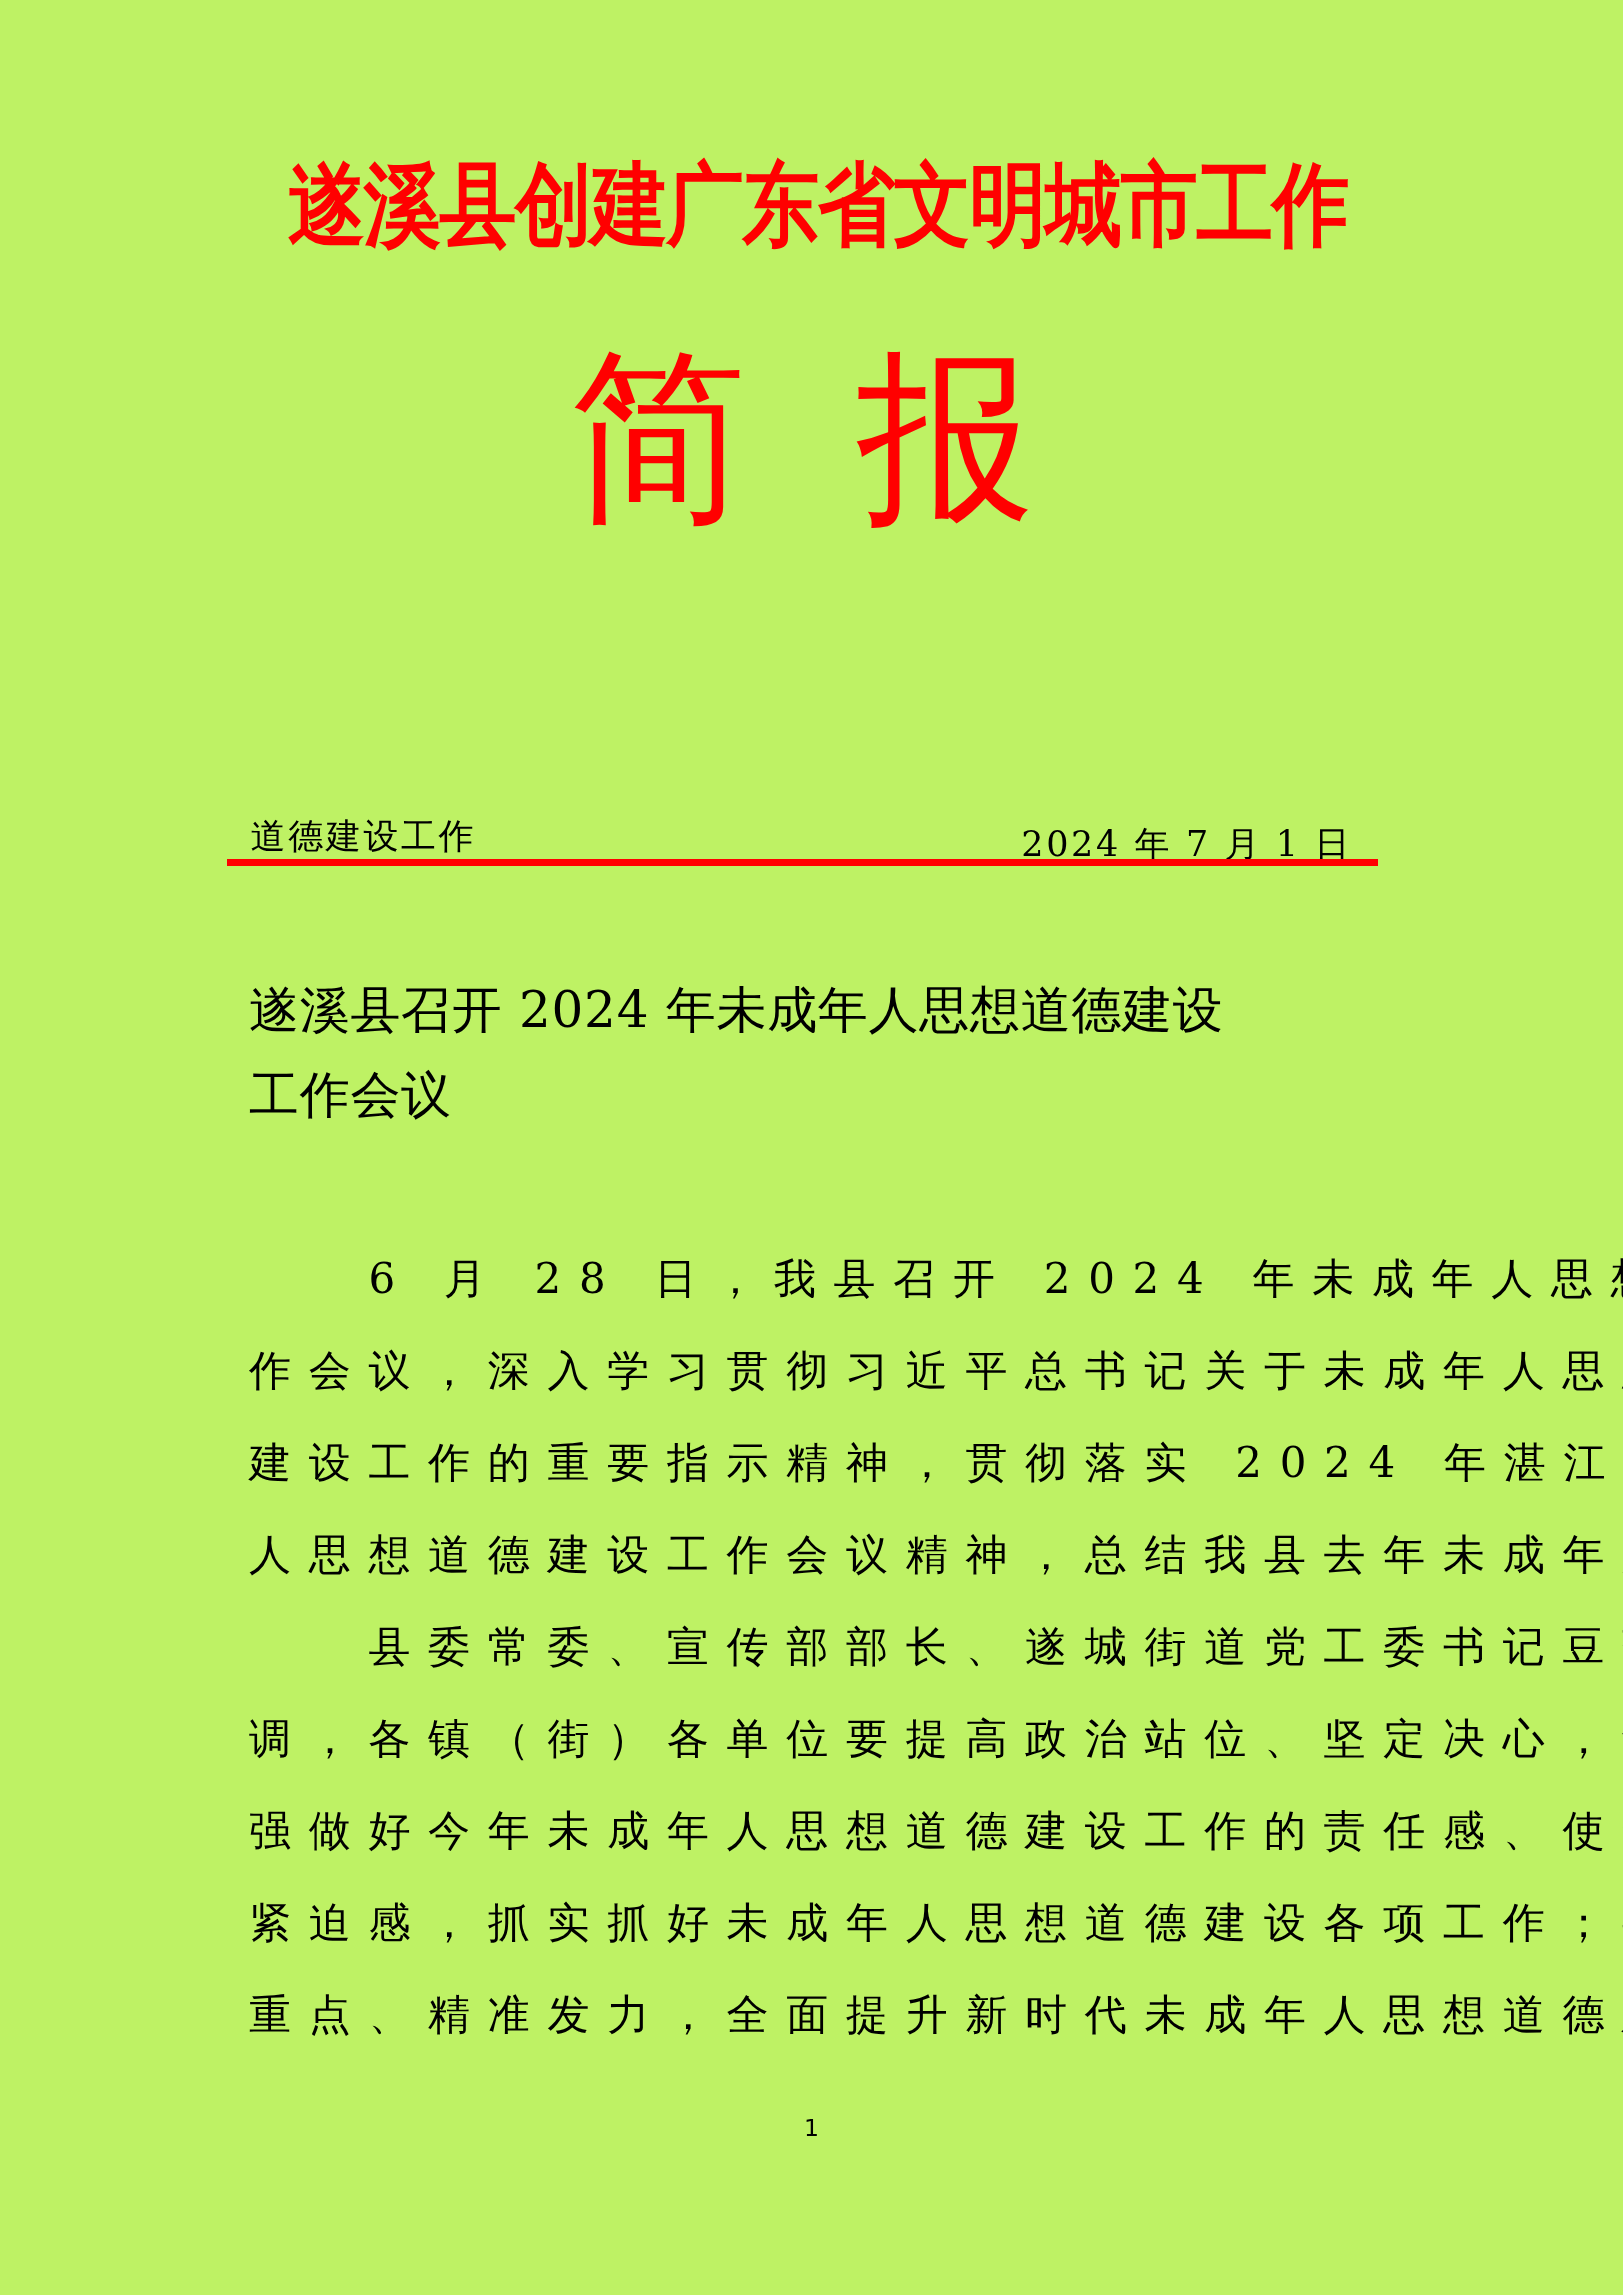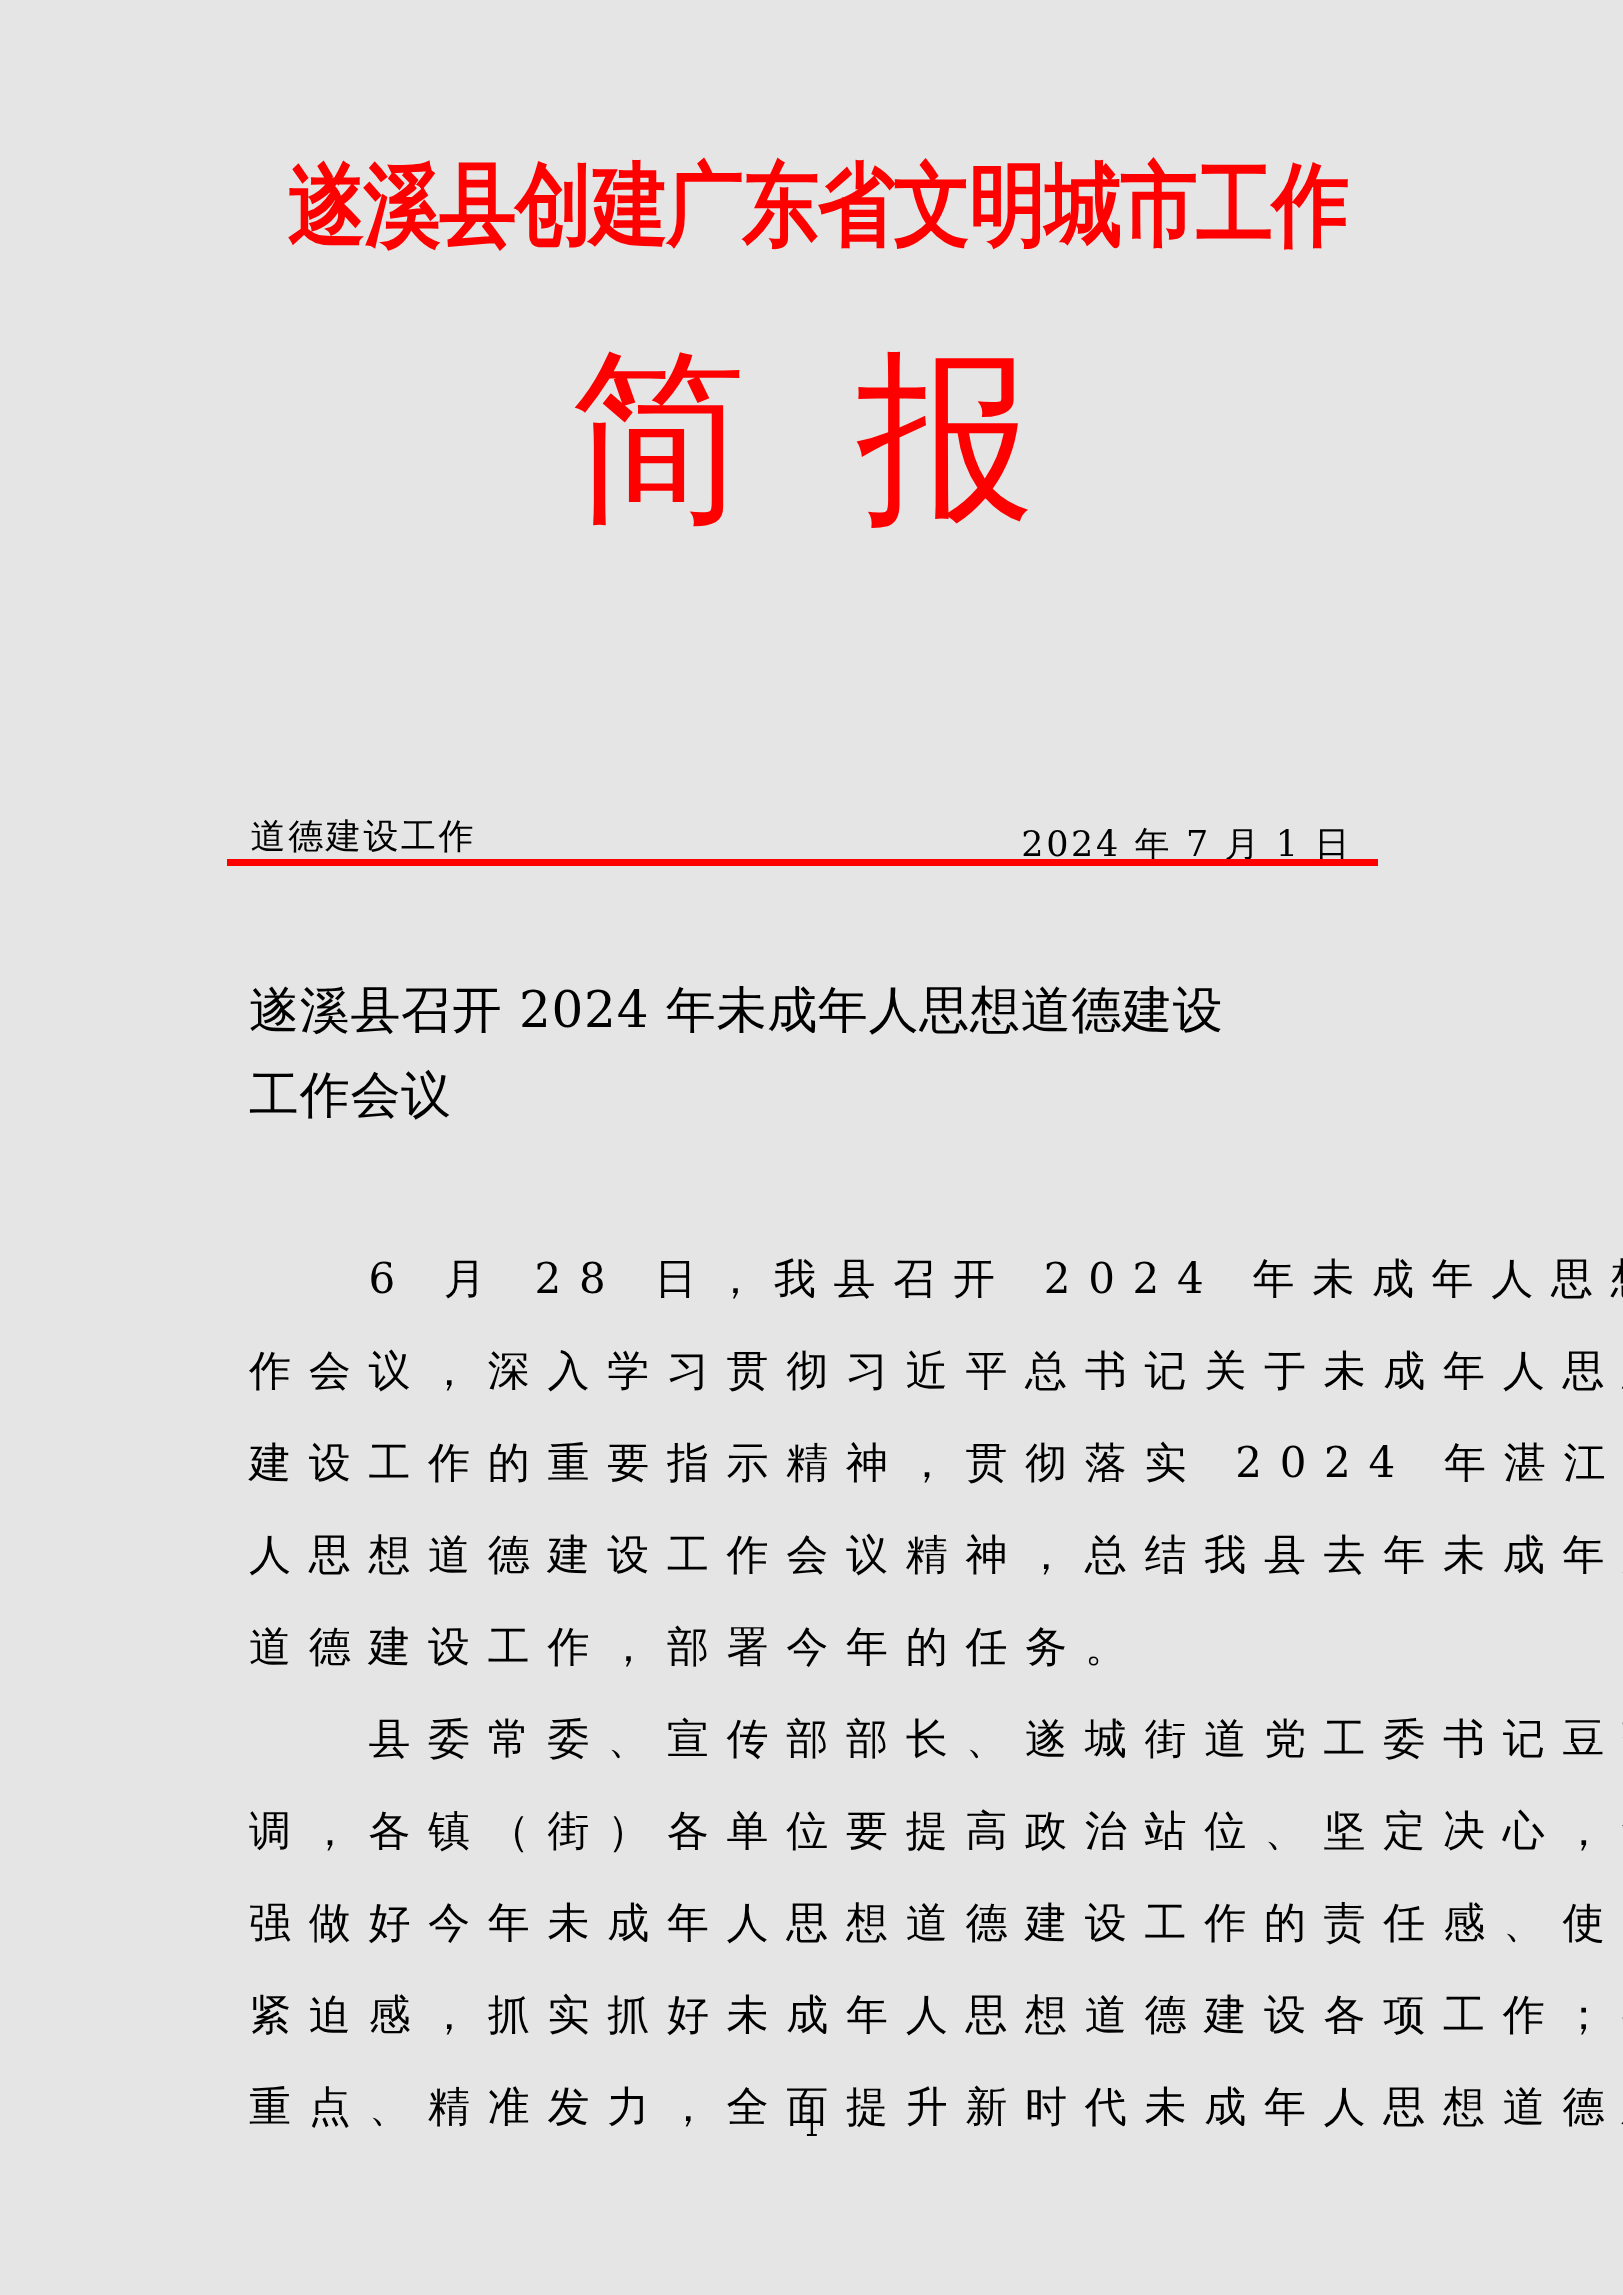--- a/index.html
+++ b/index.html
@@ -13,21 +13,21 @@
       position: relative;
       overflow: hidden;
       font-family: "DejaVu Serif", "Liberation Serif", serif;
       color: #000000;
     }
     .page {
       position: absolute;
       left: 0; top: 0;
       width: 1623px;
       height: 2295px;
-      background: #e5e5e5;
+      background: #bef264;
     }
     .masthead-title {
       position: absolute;
       left: 262px;
       top: 156px;
       width: 1112px;
       height: 98px;
       text-align: center;
       color: #ff0000;
       font-family: "DejaVu Sans", "Liberation Sans", sans-serif;
@@ -161,21 +161,20 @@
     <span class="t-line">遂溪县召开 2024 年未成年人思想道德建设</span>
     <span class="t-line">工作会议</span>
   </div>
 
   <div class="article-body">
     <div>
       <span class="b-line">　　6 月 28 日，我县召开 2024 年未成年人思想道德建设工</span>
       <span class="b-line">作会议，深入学习贯彻习近平总书记关于未成年人思想道德</span>
       <span class="b-line">建设工作的重要指示精神，贯彻落实 2024 年湛江市未成年</span>
       <span class="b-line">人思想道德建设工作会议精神，总结我县去年未成年人思想</span>
-      <span class="b-line">道德建设工作，部署今年的任务。</span>
     </div>
     <div>
       <span class="b-line">　　县委常委、宣传部部长、遂城街道党工委书记豆萍英强</span>
       <span class="b-line">调，各镇（街）各单位要提高政治站位、坚定决心，切实增</span>
       <span class="b-line">强做好今年未成年人思想道德建设工作的责任感、使命感和</span>
       <span class="b-line">紧迫感，抓实抓好未成年人思想道德建设各项工作；要聚焦</span>
       <span class="b-line">重点、精准发力，全面提升新时代未成年人思想道德建设的</span>
     </div>
   </div>
 

